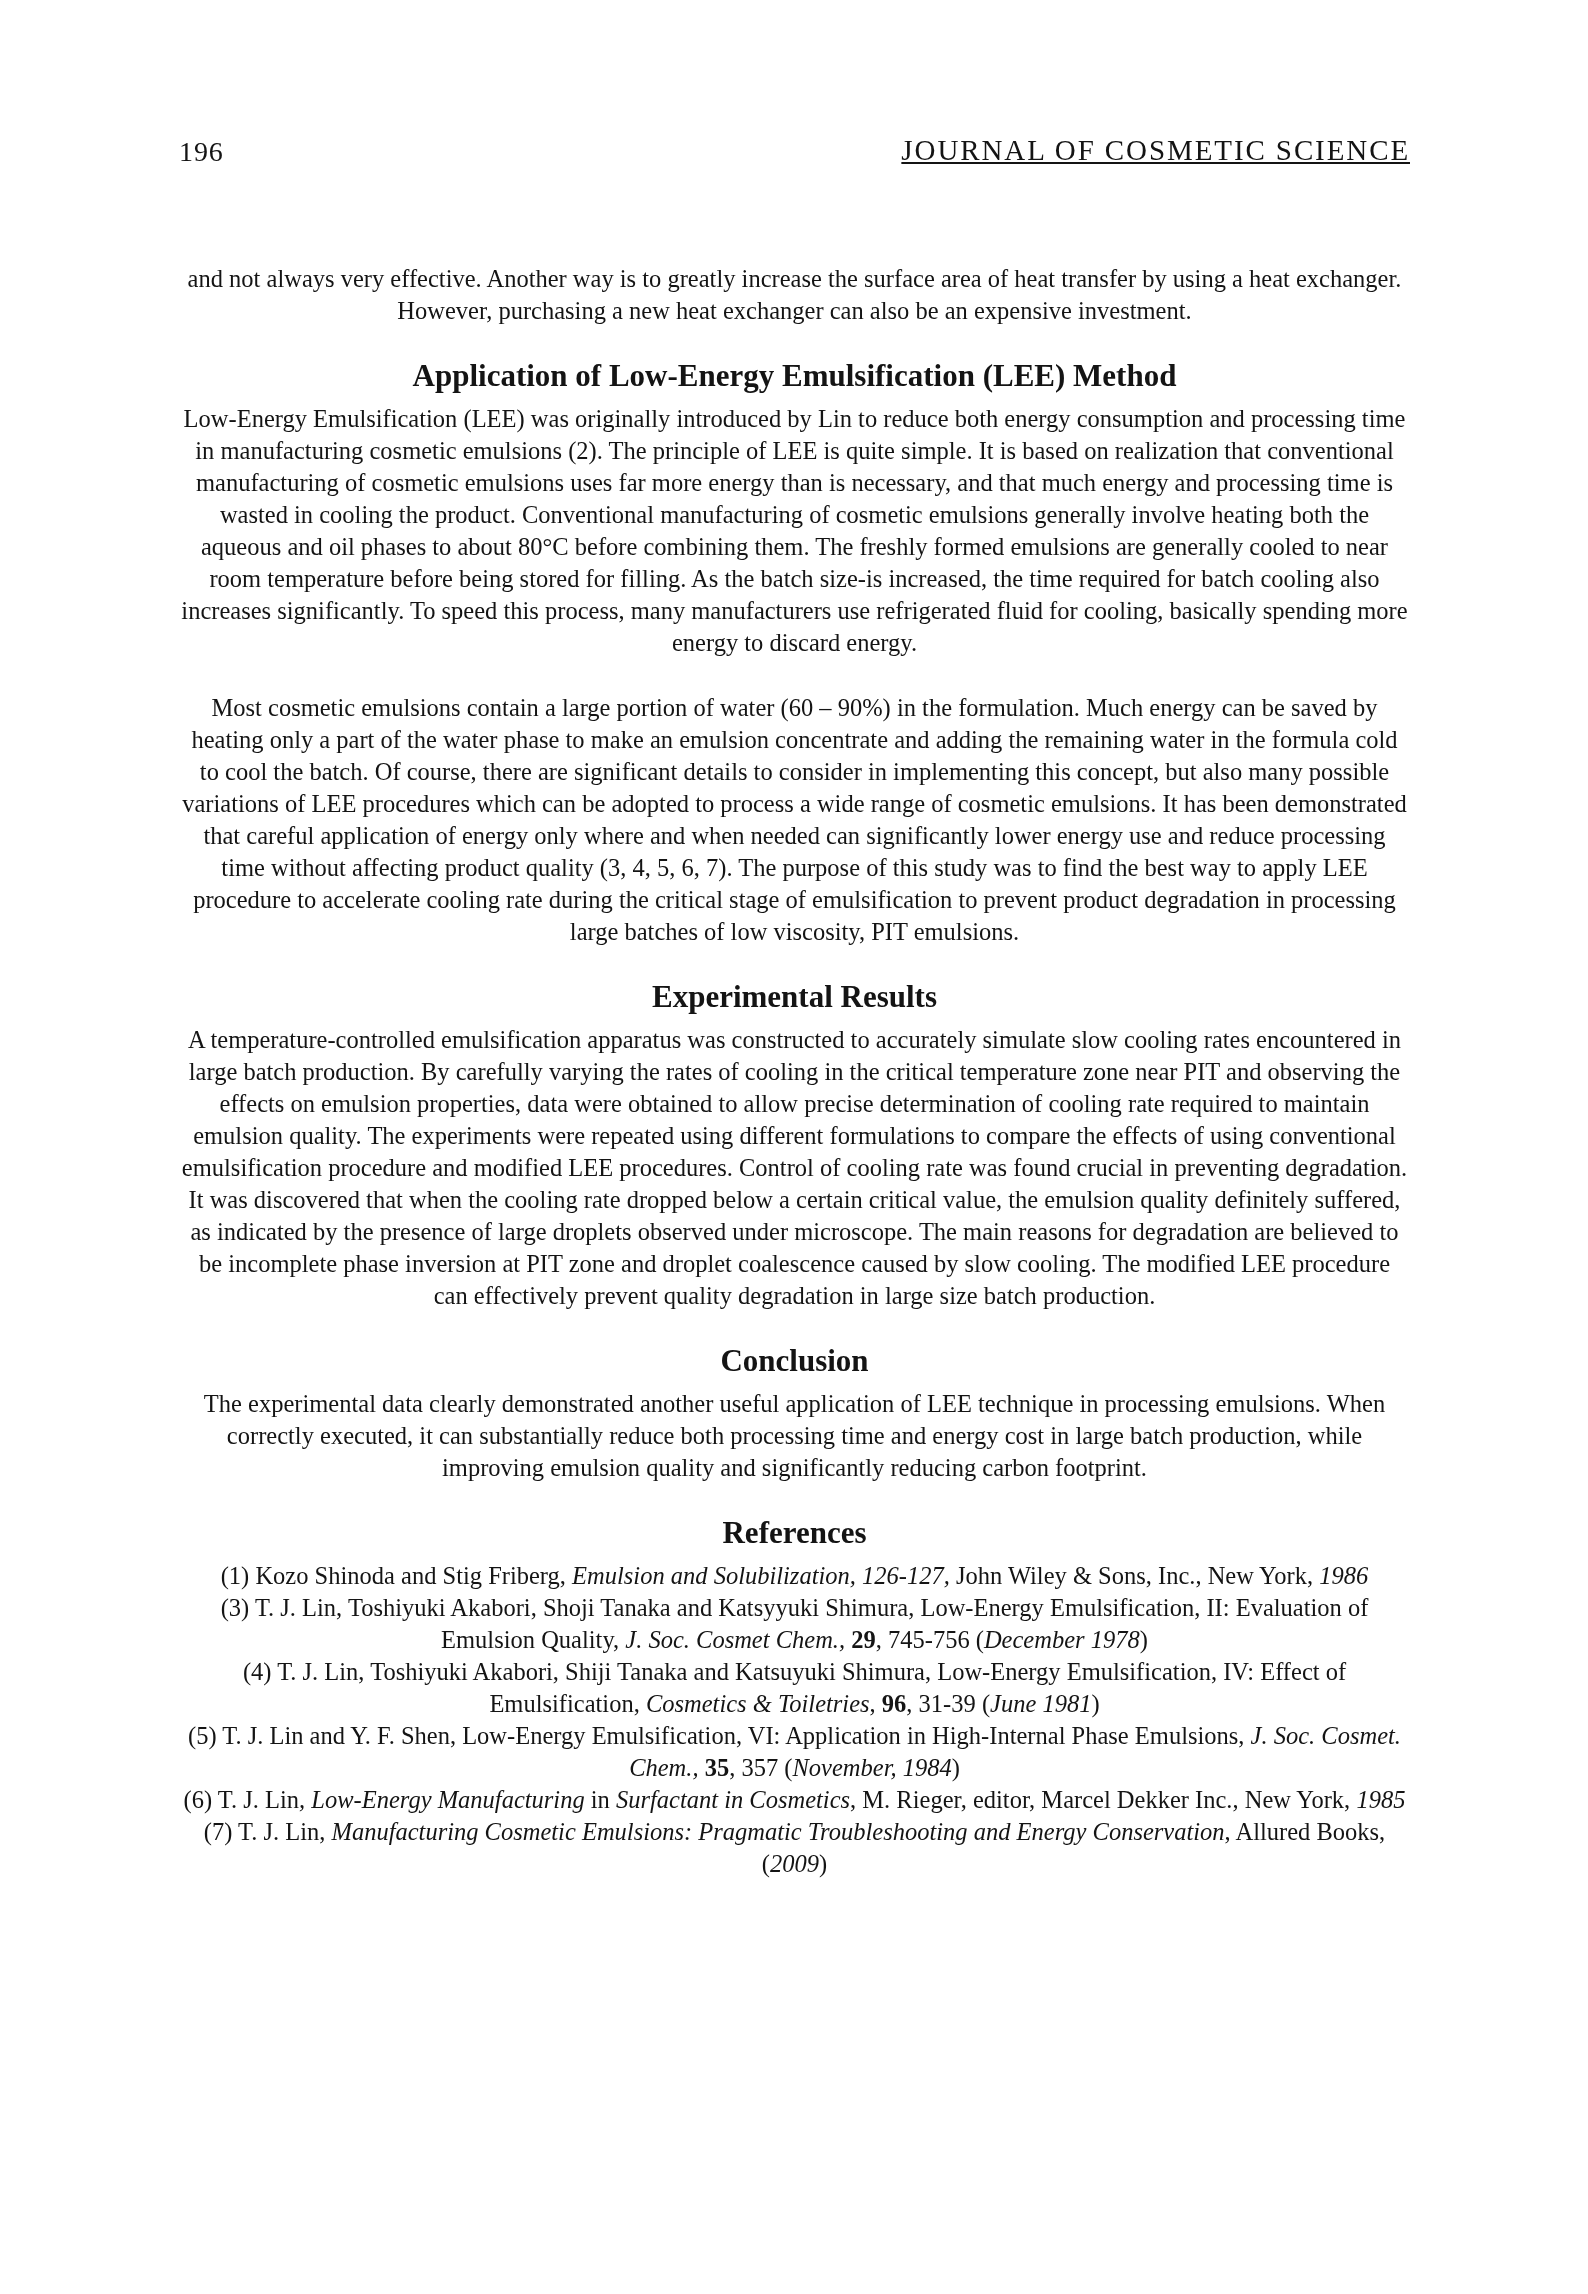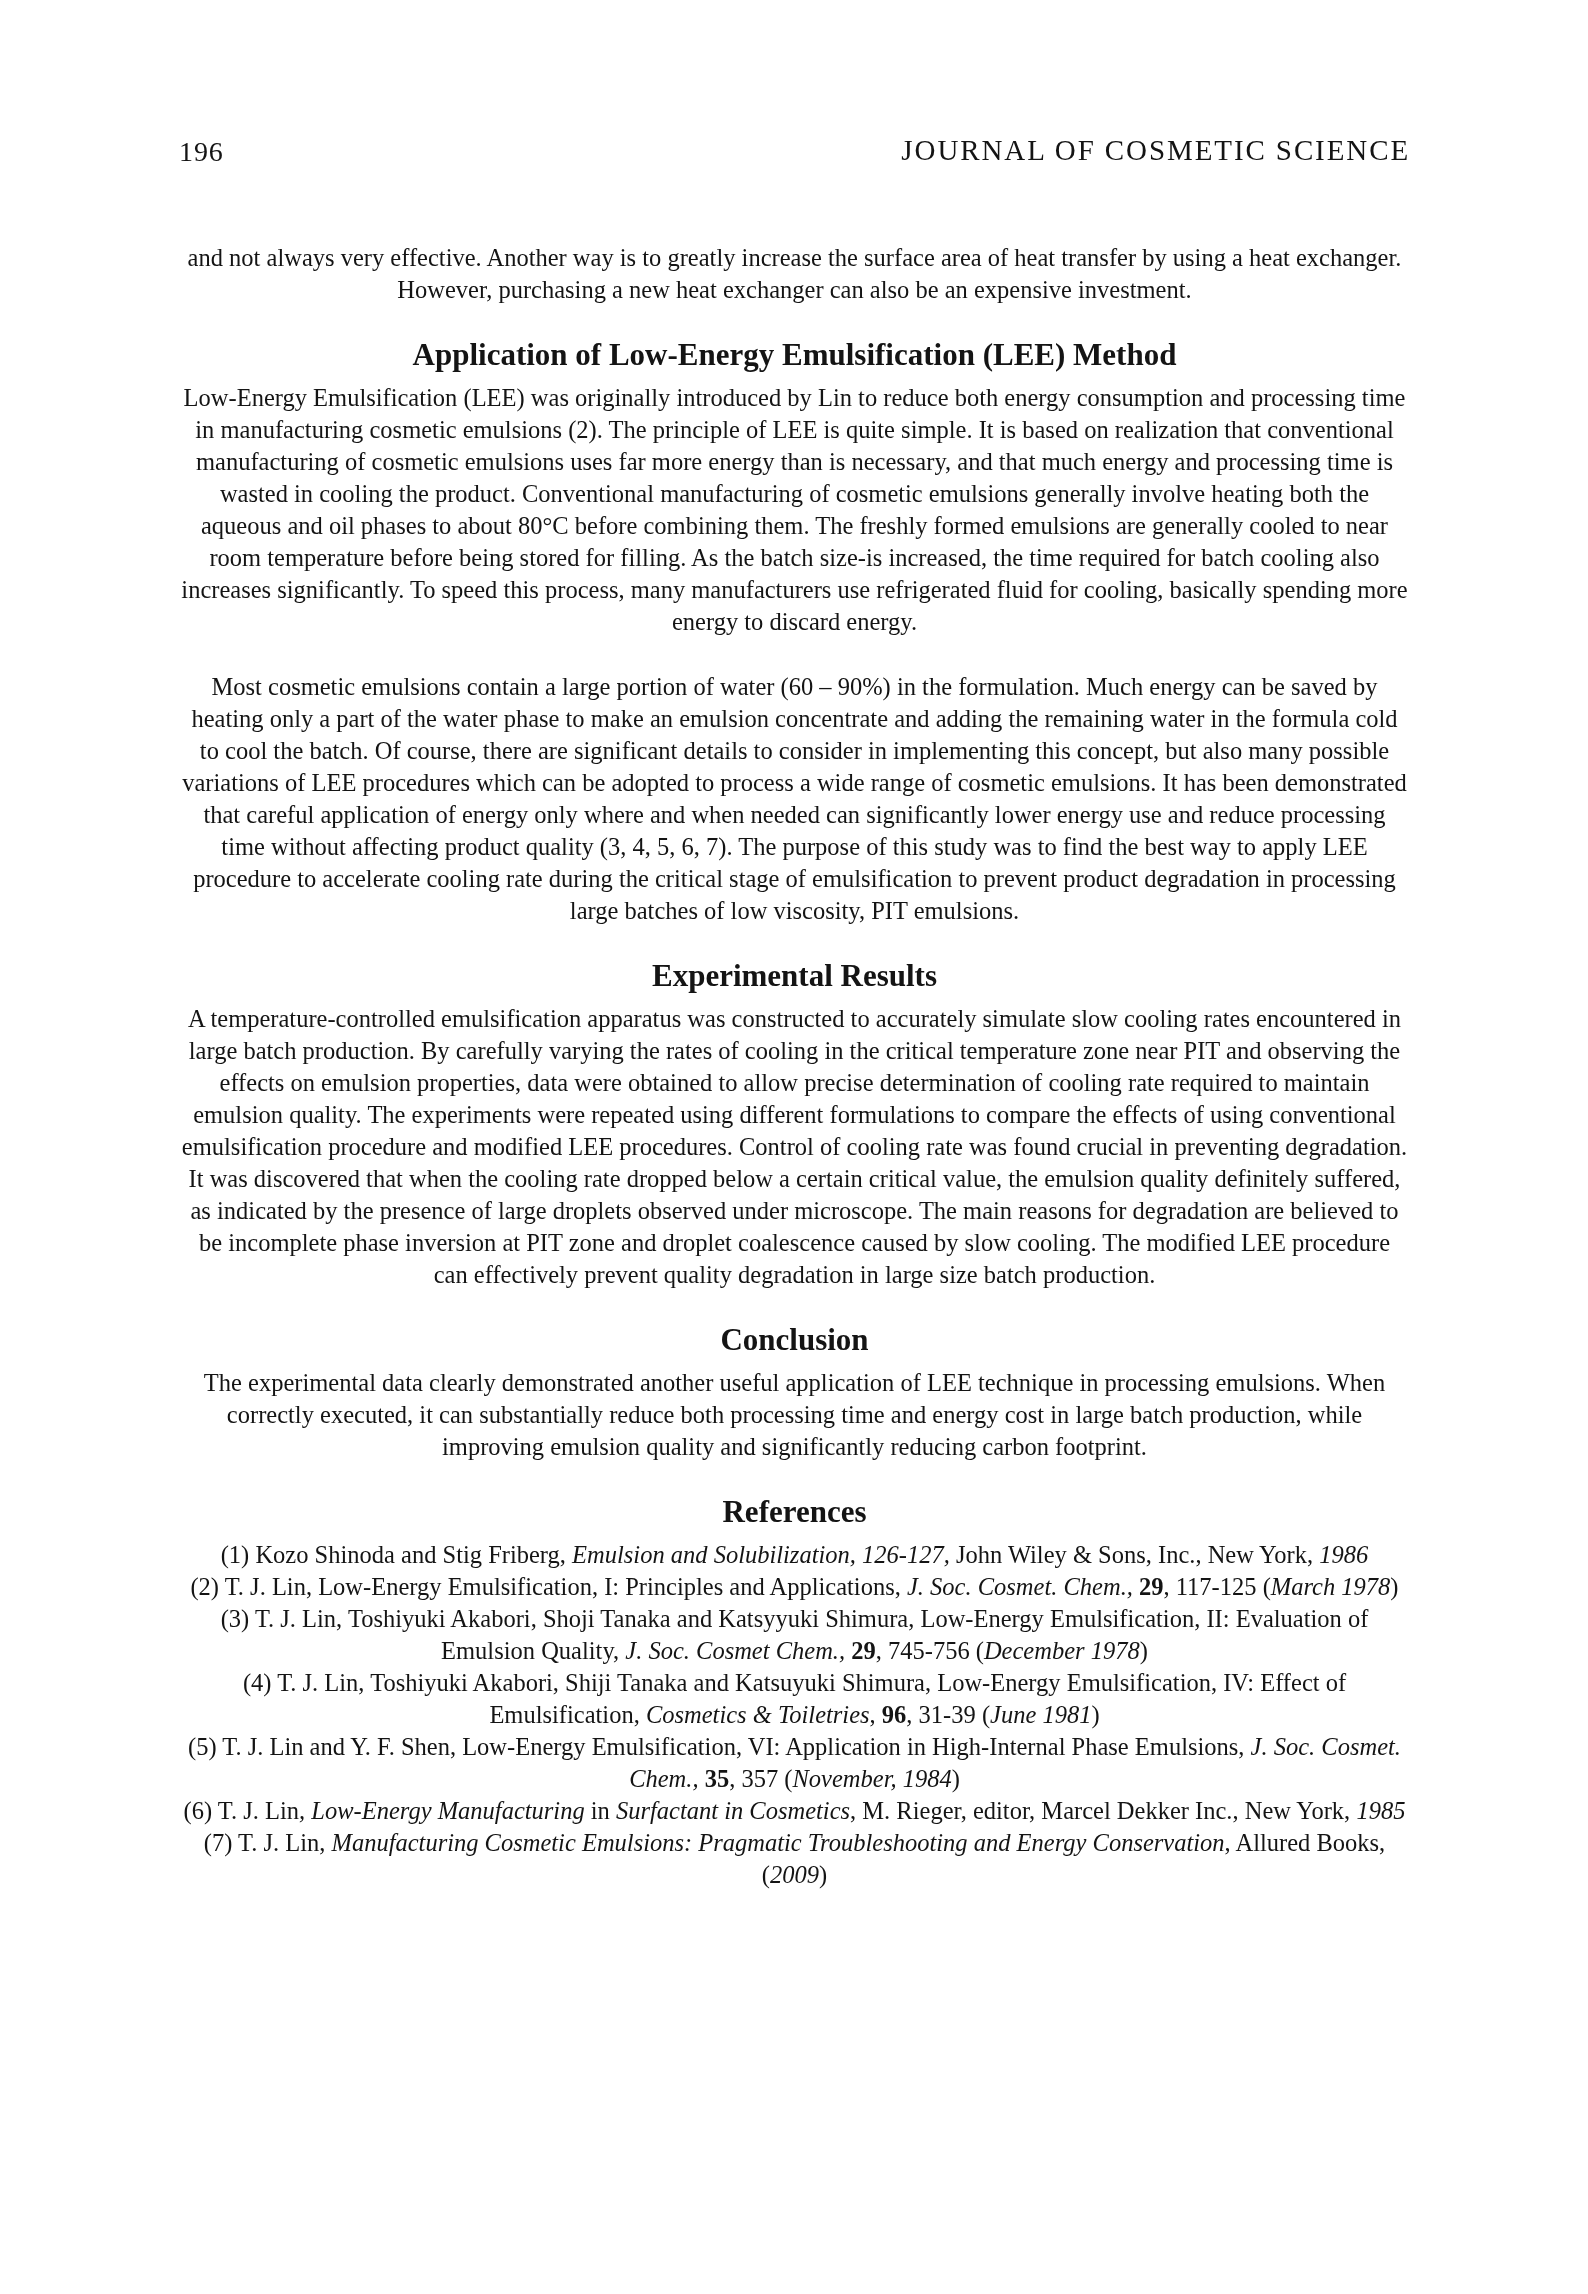--- a/index.html
+++ b/index.html
@@ -15,21 +15,22 @@
   .page {
     width: 1589px;
     height: 2295px;
     background: #ffffff;
     padding: 134px 179px 0 179px;
     overflow: hidden;
   }
   .page-header {
     position: relative;
     height: 40px;
-    margin-bottom: 68px;
+    margin-bottom: 89px;
+    text-decoration: underline;
   }
   .page-number {
     position: absolute;
     left: 0;
     top: 1.9px;
     font-size: 28px;
     letter-spacing: 0.9px;
   }
   .journal-title {
     display: block;
@@ -78,21 +79,20 @@
 
     <h2 class="section-heading">Experimental Results</h2>
     <p class="para">A temperature-controlled emulsification apparatus was constructed to accurately simulate slow cooling rates encountered in large batch production. By carefully varying the rates of cooling in the critical temperature zone near PIT and observing the effects on emulsion properties, data were obtained to allow precise determination of cooling rate required to maintain emulsion quality. The experiments were repeated using different formulations to compare the effects of using conventional emulsification procedure and modified LEE procedures. Control of cooling rate was found crucial in preventing degradation. It was discovered that when the cooling rate dropped below a certain critical value, the emulsion quality definitely suffered, as indicated by the presence of large droplets observed under microscope. The main reasons for degradation are believed to be incomplete phase inversion at PIT zone and droplet coalescence caused by slow cooling. The modified LEE procedure can effectively prevent quality degradation in large size batch production.</p>
 
     <h2 class="section-heading">Conclusion</h2>
     <p class="para">The experimental data clearly demonstrated another useful application of LEE technique in processing emulsions. When correctly executed, it can substantially reduce both processing time and energy cost in large batch production, while improving emulsion quality and significantly reducing carbon footprint.</p>
 
     <h2 class="section-heading">References</h2>
     <div class="references">
       <p class="reference"><span class="">(1) Kozo Shinoda and Stig Friberg, </span><span class="it ">Emulsion and Solubilization, 126-127,</span><span class=""> John Wiley &amp; Sons, Inc., New York, </span><span class="it ">1986</span></p>
-      <p class="reference"><span class="">(2) T. J. Lin, Low-Energy Emulsification, I: Principles and Applications, </span><span class="it ">J. Soc. Cosmet. Chem.,</span><span class=""> </span><span class="bd">29</span><span class="">, 117-125 (</span><span class="it ">March 1978</span><span class="">)</span></p>
       <p class="reference"><span class="">(3) T. J. Lin, Toshiyuki Akabori, Shoji Tanaka and Katsyyuki Shimura, Low-Energy Emulsification, II: Evaluation of Emulsion Quality, </span><span class="it ">J. Soc. Cosmet Chem.,</span><span class=""> </span><span class="bd">29</span><span class="">, 745-756 (</span><span class="it ">December 1978</span><span class="">)</span></p>
       <p class="reference"><span class="">(4) T. J. Lin, Toshiyuki Akabori, Shiji Tanaka and Katsuyuki Shimura, Low-Energy Emulsification, IV: Effect of Emulsification, </span><span class="it ">Cosmetics &amp; Toiletries</span><span class="">, </span><span class="bd">96</span><span class="">, 31-39 (</span><span class="it ">June 1981</span><span class="">)</span></p>
       <p class="reference"><span class="">(5) T. J. Lin and Y. F. Shen, Low-Energy Emulsification, VI: Application in High-Internal Phase Emulsions, </span><span class="it ">J. Soc. Cosmet. Chem.,</span><span class=""> </span><span class="bd">35</span><span class="">, 357 (</span><span class="it ">November, 1984</span><span class="">)</span></p>
       <p class="reference"><span class="">(6) T. J. Lin</span><span class="it ">, </span><span class="it ">Low-Energy Manufacturing</span><span class=""> in </span><span class="it ">Surfactant in Cosmetics</span><span class="">, M. Rieger, editor, Marcel Dekker Inc., New York, </span><span class="it ">1985</span></p>
       <p class="reference"><span class="">(7) T. J. Lin, </span><span class="it ">Manufacturing Cosmetic Emulsions: Pragmatic Troubleshooting and Energy Conservation</span><span class="">, Allured Books, (</span><span class="it ">2009</span><span class="">)</span></p>
     </div>
 
   </main>
 </div>
 

